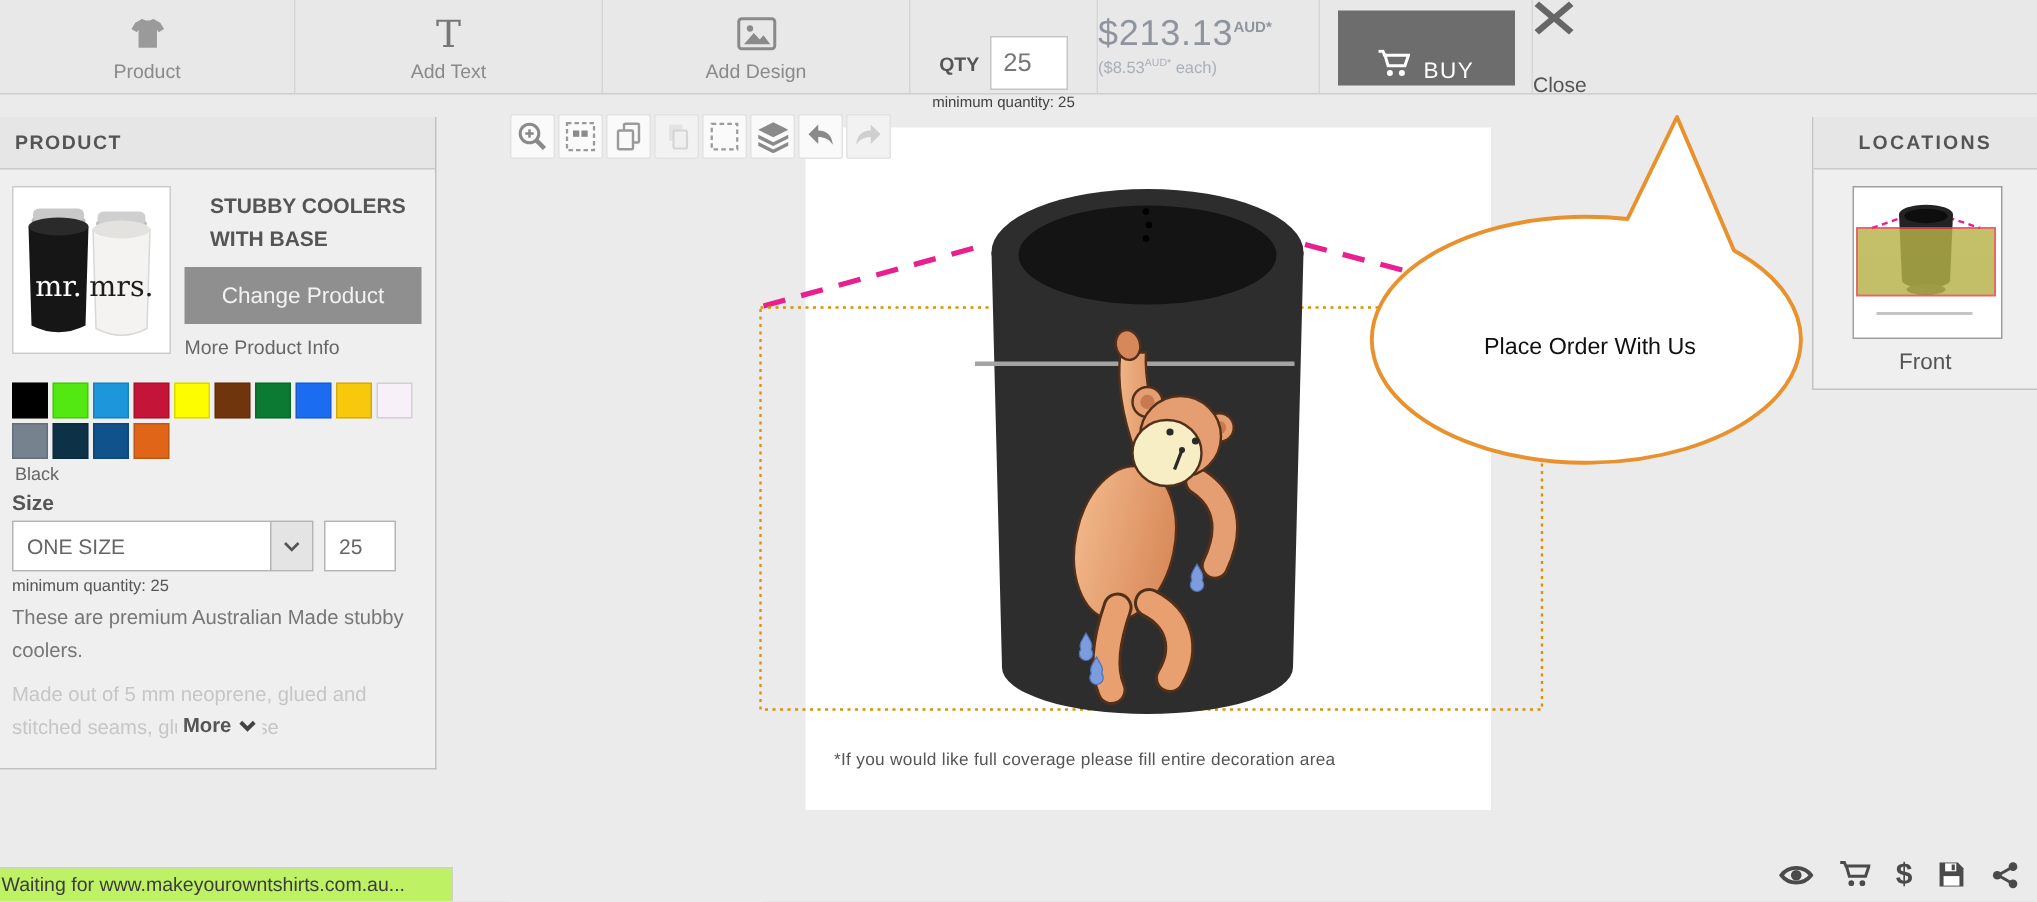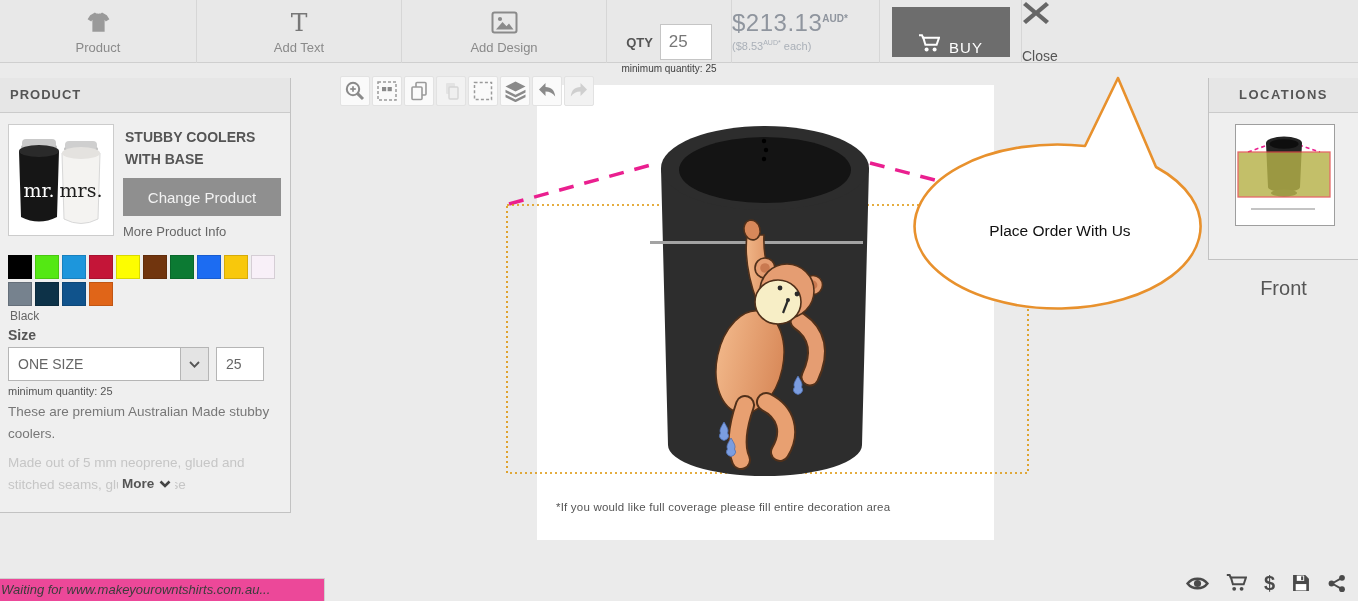--- a/index.html
+++ b/index.html
@@ -27,21 +27,21 @@
   .price-unit sup{font-size:7px;}
   .buy-cell{width:142px;display:flex;align-items:center;justify-content:center;}
   .buy-button{width:118px;height:50px;background:#6d6d6d;border:none;color:#fff;display:flex;align-items:flex-end;justify-content:center;gap:9px;font-size:15px;letter-spacing:1px;cursor:pointer;font-family:"Liberation Sans",sans-serif;}
   .close-cell{flex:1;border-right:none;display:flex;flex-direction:column;justify-content:center;gap:18px;cursor:pointer;}
   .close-label{font-size:14px;color:#555;}
   
   .sidebar{position:absolute;left:0;top:78px;width:291px;height:435px;background:#efefef;border-right:1px solid #c2c2c2;border-bottom:1px solid #c2c2c2;z-index:8;box-sizing:border-box;}
   .panel-header{height:34px;background:#e6e6e6;border-bottom:1px solid #cbcbcb;line-height:34px;font-weight:bold;font-size:13px;color:#555;letter-spacing:1px;}
   .sidebar .panel-header{padding-left:10px;}
   .thumb{position:absolute;left:8px;top:46px;width:104px;height:110px;background:#fff;border:1px solid #ccc;}
-  .prod-title{position:absolute;left:125px;top:49px;width:165px;font-weight:bold;font-size:14px;color:#555;line-height:1.55;}
+  .prod-title{position:absolute;left:140px;top:49px;width:165px;font-weight:bold;font-size:14px;color:#555;line-height:1.55;}
   .change-btn{position:absolute;left:123px;top:100px;width:158px;height:38px;background:#8f8f8f;border:none;color:#f2f2f2;font-size:15px;cursor:pointer;font-family:"Liberation Sans",sans-serif;}
   .more-info{position:absolute;left:123px;top:146px;font-size:13px;color:#666;cursor:pointer;}
   .swatches{position:absolute;left:8px;top:177px;width:278px;display:flex;flex-wrap:wrap;gap:3px;}
   .swatch{width:24px;height:24px;box-sizing:border-box;border:1px solid rgba(0,0,0,.14);cursor:pointer;}
   .color-name{position:absolute;left:10px;top:231px;font-size:12px;color:#666;}
   .size-label{position:absolute;left:8px;top:249px;font-size:14px;font-weight:bold;color:#555;}
   .size-select{position:absolute;left:8px;top:269px;width:201px;height:34px;background:#fff;border:1px solid #b5b5b5;box-sizing:border-box;display:flex;align-items:center;cursor:pointer;}
   .size-select .sel-text{flex:1;font-size:14px;color:#666;padding-left:9px;}
   .size-select .sel-arrow{width:27px;height:100%;background:#e4e4e4;border-left:1px solid #b5b5b5;display:flex;align-items:center;justify-content:center;}
   .size-qty{position:absolute;left:216px;top:269px;width:48px;height:34px;border:1px solid #b5b5b5;background:#fff;font-size:14px;color:#666;padding-left:9px;box-sizing:border-box;font-family:"Liberation Sans",sans-serif;}
@@ -55,23 +55,23 @@
   .ctool.disabled{cursor:default;background:#f2f2f2;}
   
   .design-canvas{position:absolute;left:537px;top:85px;width:457px;height:455px;background:#fff;z-index:1;}
   .art{position:absolute;left:0;top:0;width:1358px;height:601px;z-index:3;pointer-events:none;}
   .canvas-note{position:absolute;left:556px;top:501px;width:430px;font-size:11.5px;letter-spacing:.2px;color:#555;z-index:2;}
   .bubble{position:absolute;left:905px;top:60px;width:320px;height:262px;z-index:6;}
   
   .locations{position:absolute;left:1208px;top:78px;width:150px;height:182px;background:#efefef;border-left:1px solid #c2c2c2;border-bottom:1px solid #c2c2c2;z-index:7;box-sizing:border-box;}
   .locations .panel-header{text-align:center;letter-spacing:1.5px;}
   .loc-thumb{position:absolute;left:26px;top:46px;width:98px;height:100px;background:#fff;border:1px solid #9e9e9e;cursor:pointer;}
-  .loc-label{position:absolute;left:0;top:155px;width:100%;text-align:center;font-size:20px;color:#555;margin-top:44px;}
-  
-  .statusbar{position:absolute;left:0;bottom:0;width:325px;height:23px;background:#ec4899;border:1px solid #cfcfcf;border-left:none;border-bottom:none;font-size:13px;color:#3c3c3c;line-height:22px;padding-left:1px;z-index:9;box-sizing:border-box;font-style:italic;}
+  .loc-label{position:absolute;left:0;top:155px;width:100%;text-align:center;font-size:15px;color:#555;}
+  
+  .statusbar{position:absolute;left:0;bottom:0;width:302px;height:23px;background:#bef264;border:1px solid #cfcfcf;border-left:none;border-bottom:none;font-size:13px;color:#3c3c3c;line-height:22px;padding-left:1px;z-index:9;box-sizing:border-box;}
   .actions{position:absolute;right:12px;bottom:8px;display:flex;gap:17px;align-items:center;z-index:9;}
   .action-icon{cursor:pointer;display:flex;align-items:center;justify-content:center;}
   .dollar{font-size:20px;font-weight:bold;color:#4a4a4a;line-height:1;}
 </style>
 </head>
 <body>
 
 <div id="app">
 
   <div class="topbar">

